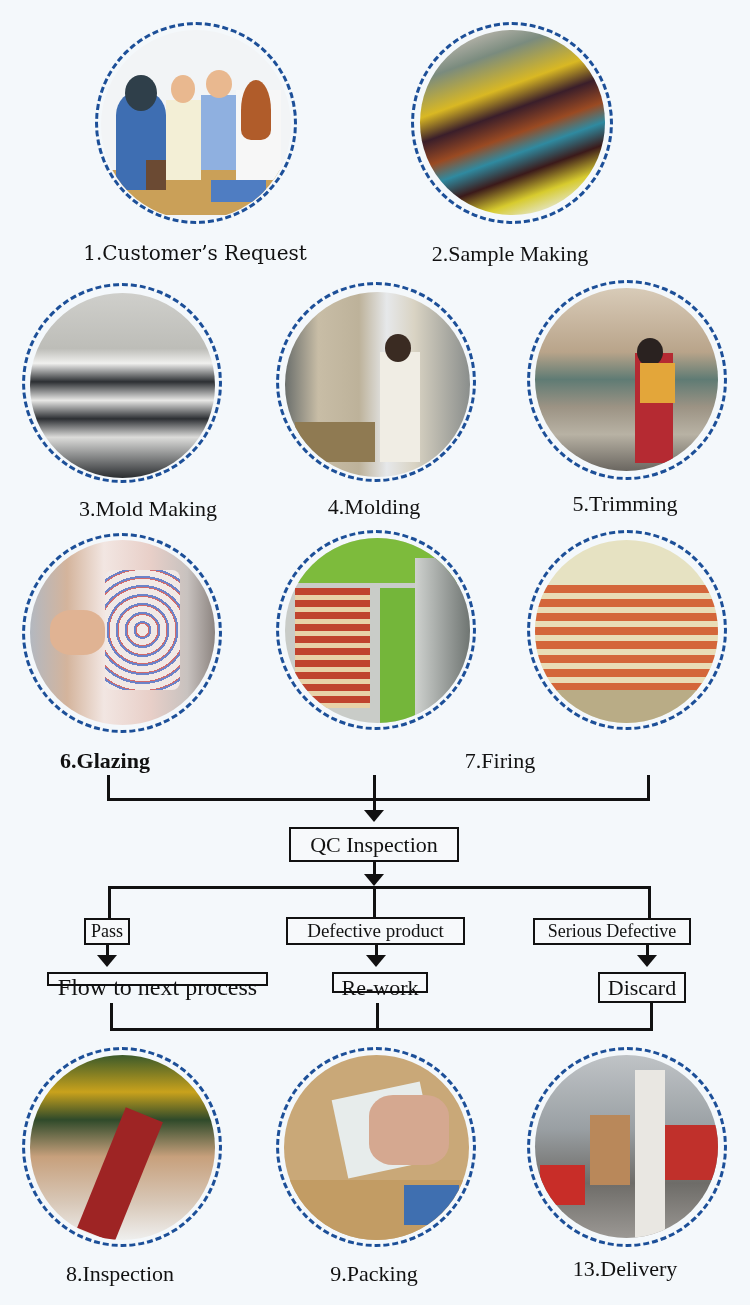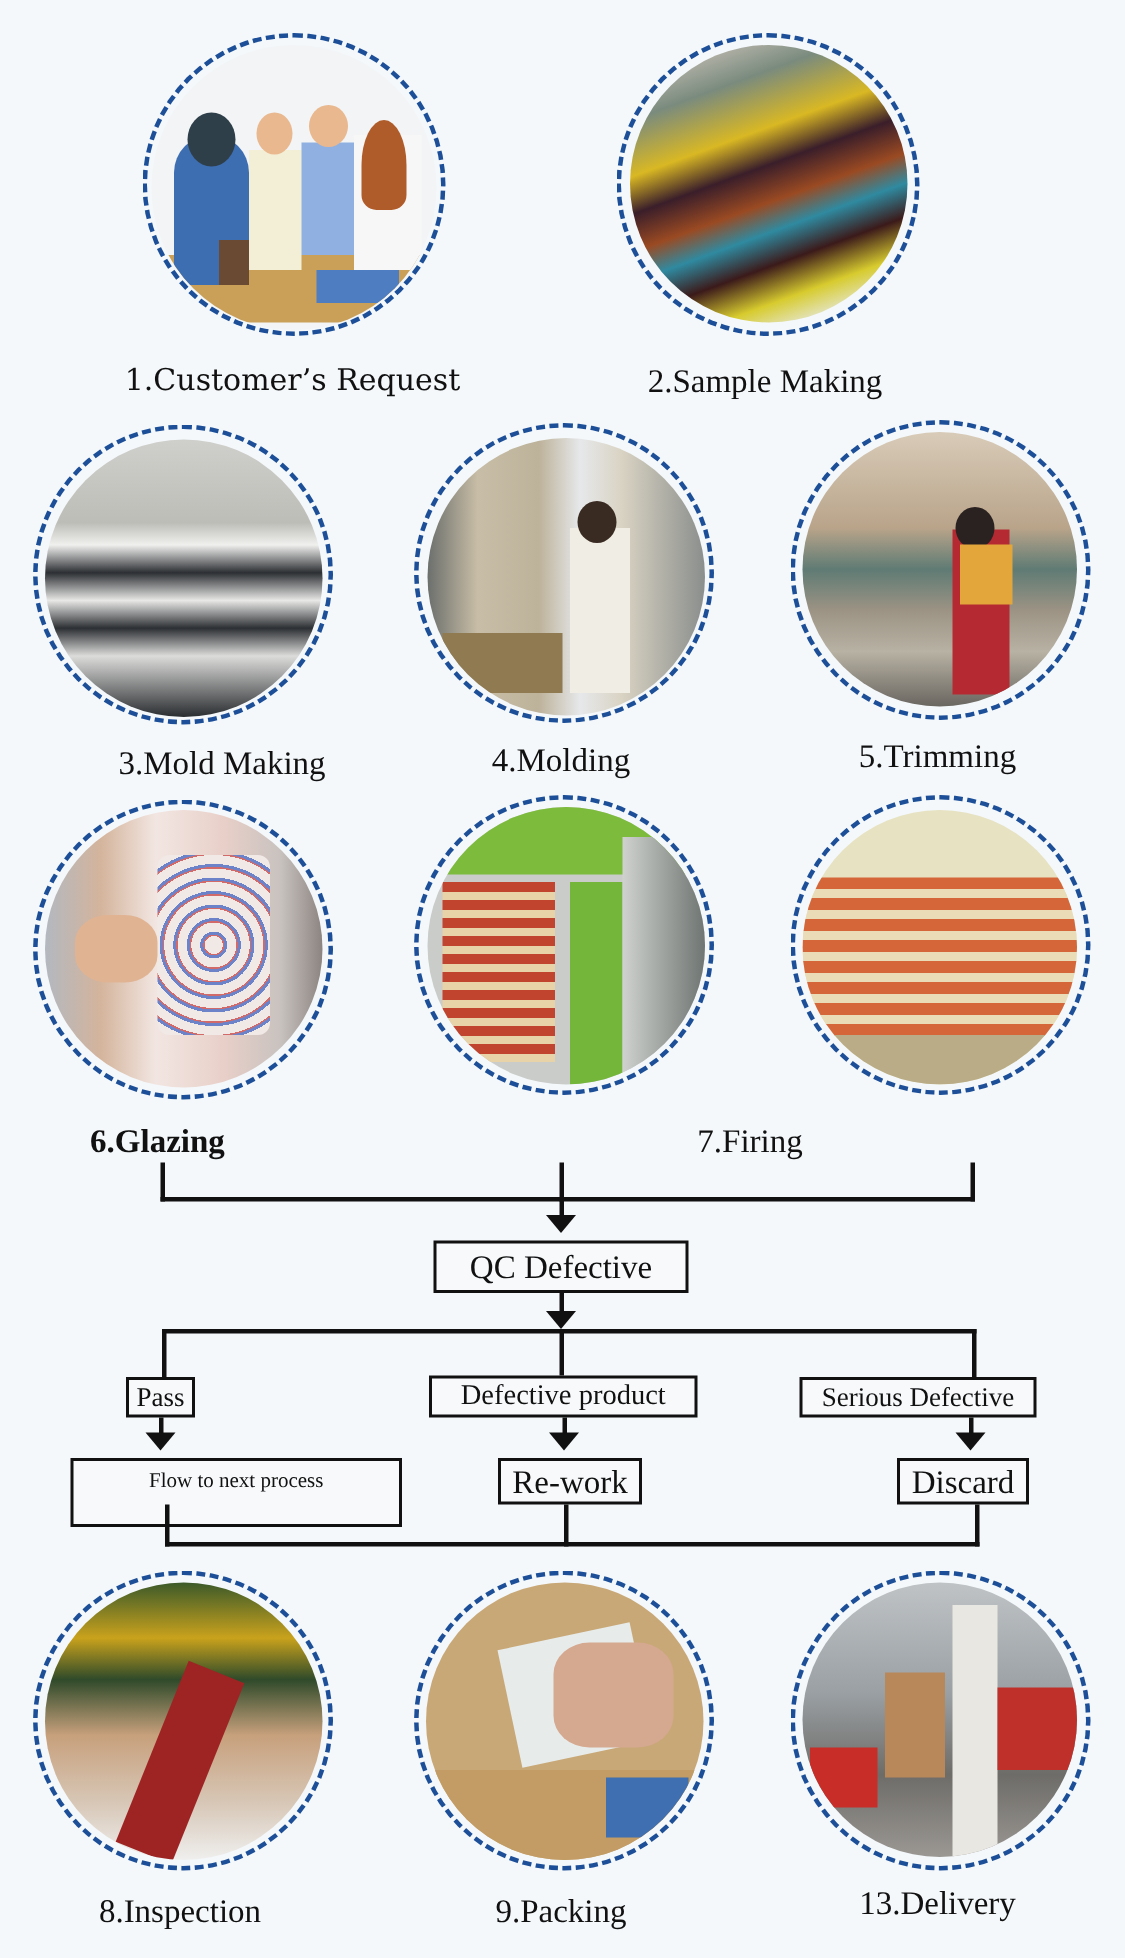--- a/index.html
+++ b/index.html
@@ -96,42 +96,42 @@
 </div>
 
 <div>
   <div class="line" style="left:107px;top:775px;width:3px;height:26px;"></div>
   <div class="line" style="left:373px;top:775px;width:3px;height:26px;"></div>
   <div class="line" style="left:647px;top:775px;width:3px;height:26px;"></div>
   <div class="line" style="left:107px;top:798px;width:543px;height:3px;"></div>
   <div class="line" style="left:373px;top:800px;width:3px;height:12px;"></div>
   <div class="arrow" style="left:364px;top:810px;"></div>
 
-  <div class="box" style="left:289px;top:827px;width:170px;height:35px;font-size:22px;line-height:31px;">QC  Defective</div>
+  <div class="box" style="left:289px;top:827px;width:170px;height:35px;font-size:22px;line-height:31px;">QC  Inspection</div>
 
   <div class="line" style="left:373px;top:862px;width:3px;height:14px;"></div>
   <div class="arrow" style="left:364px;top:874px;"></div>
   <div class="line" style="left:108px;top:886px;width:543px;height:3px;"></div>
   <div class="line" style="left:108px;top:886px;width:3px;height:32px;"></div>
   <div class="line" style="left:373px;top:886px;width:3px;height:32px;"></div>
   <div class="line" style="left:648px;top:886px;width:3px;height:32px;"></div>
 
   <div class="box" style="left:84px;top:918px;width:46px;height:27px;font-size:18px;line-height:23px;">Pass</div>
   <div class="box" style="left:286px;top:917px;width:179px;height:28px;font-size:19px;line-height:24px;">Defective product</div>
   <div class="box" style="left:533px;top:918px;width:158px;height:27px;font-size:18px;line-height:23px;">Serious  Defective</div>
 
   <div class="line" style="left:106px;top:945px;width:3px;height:12px;"></div>
   <div class="arrow" style="left:97px;top:955px;"></div>
   <div class="line" style="left:375px;top:945px;width:3px;height:12px;"></div>
   <div class="arrow" style="left:366px;top:955px;"></div>
   <div class="line" style="left:646px;top:945px;width:3px;height:12px;"></div>
   <div class="arrow" style="left:637px;top:955px;"></div>
 
-  <div class="box" style="left:47px;top:972px;width:221px;height:46px;font-size:14px;line-height:27px;">Flow to next process</div>
-  <div class="box" style="left:332px;top:972px;width:96px;height:31px;font-size:22px;line-height:27px;">Re-work</div>
+  <div class="box" style="left:47px;top:972px;width:221px;height:14px;font-size:24px;line-height:27px;">Flow to next process</div>
+  <div class="box" style="left:332px;top:972px;width:96px;height:21px;font-size:22px;line-height:27px;">Re-work</div>
   <div class="box" style="left:598px;top:972px;width:88px;height:31px;font-size:22px;line-height:27px;">Discard</div>
 
   <div class="line" style="left:110px;top:1003px;width:3px;height:28px;"></div>
   <div class="line" style="left:376px;top:1003px;width:3px;height:28px;"></div>
   <div class="line" style="left:650px;top:1003px;width:3px;height:28px;"></div>
   <div class="line" style="left:110px;top:1028px;width:543px;height:3px;"></div>
 </div>
 
 <div class="step">
   <div class="photo" style="left:30px;top:1055px;width:185px;height:185px;background:linear-gradient(180deg,#3c5a2a 0%,#c9a21c 20%,#2f4a2a 35%,#c7a07c 55%,#d8c8b8 80%,#efefee 100%);">

